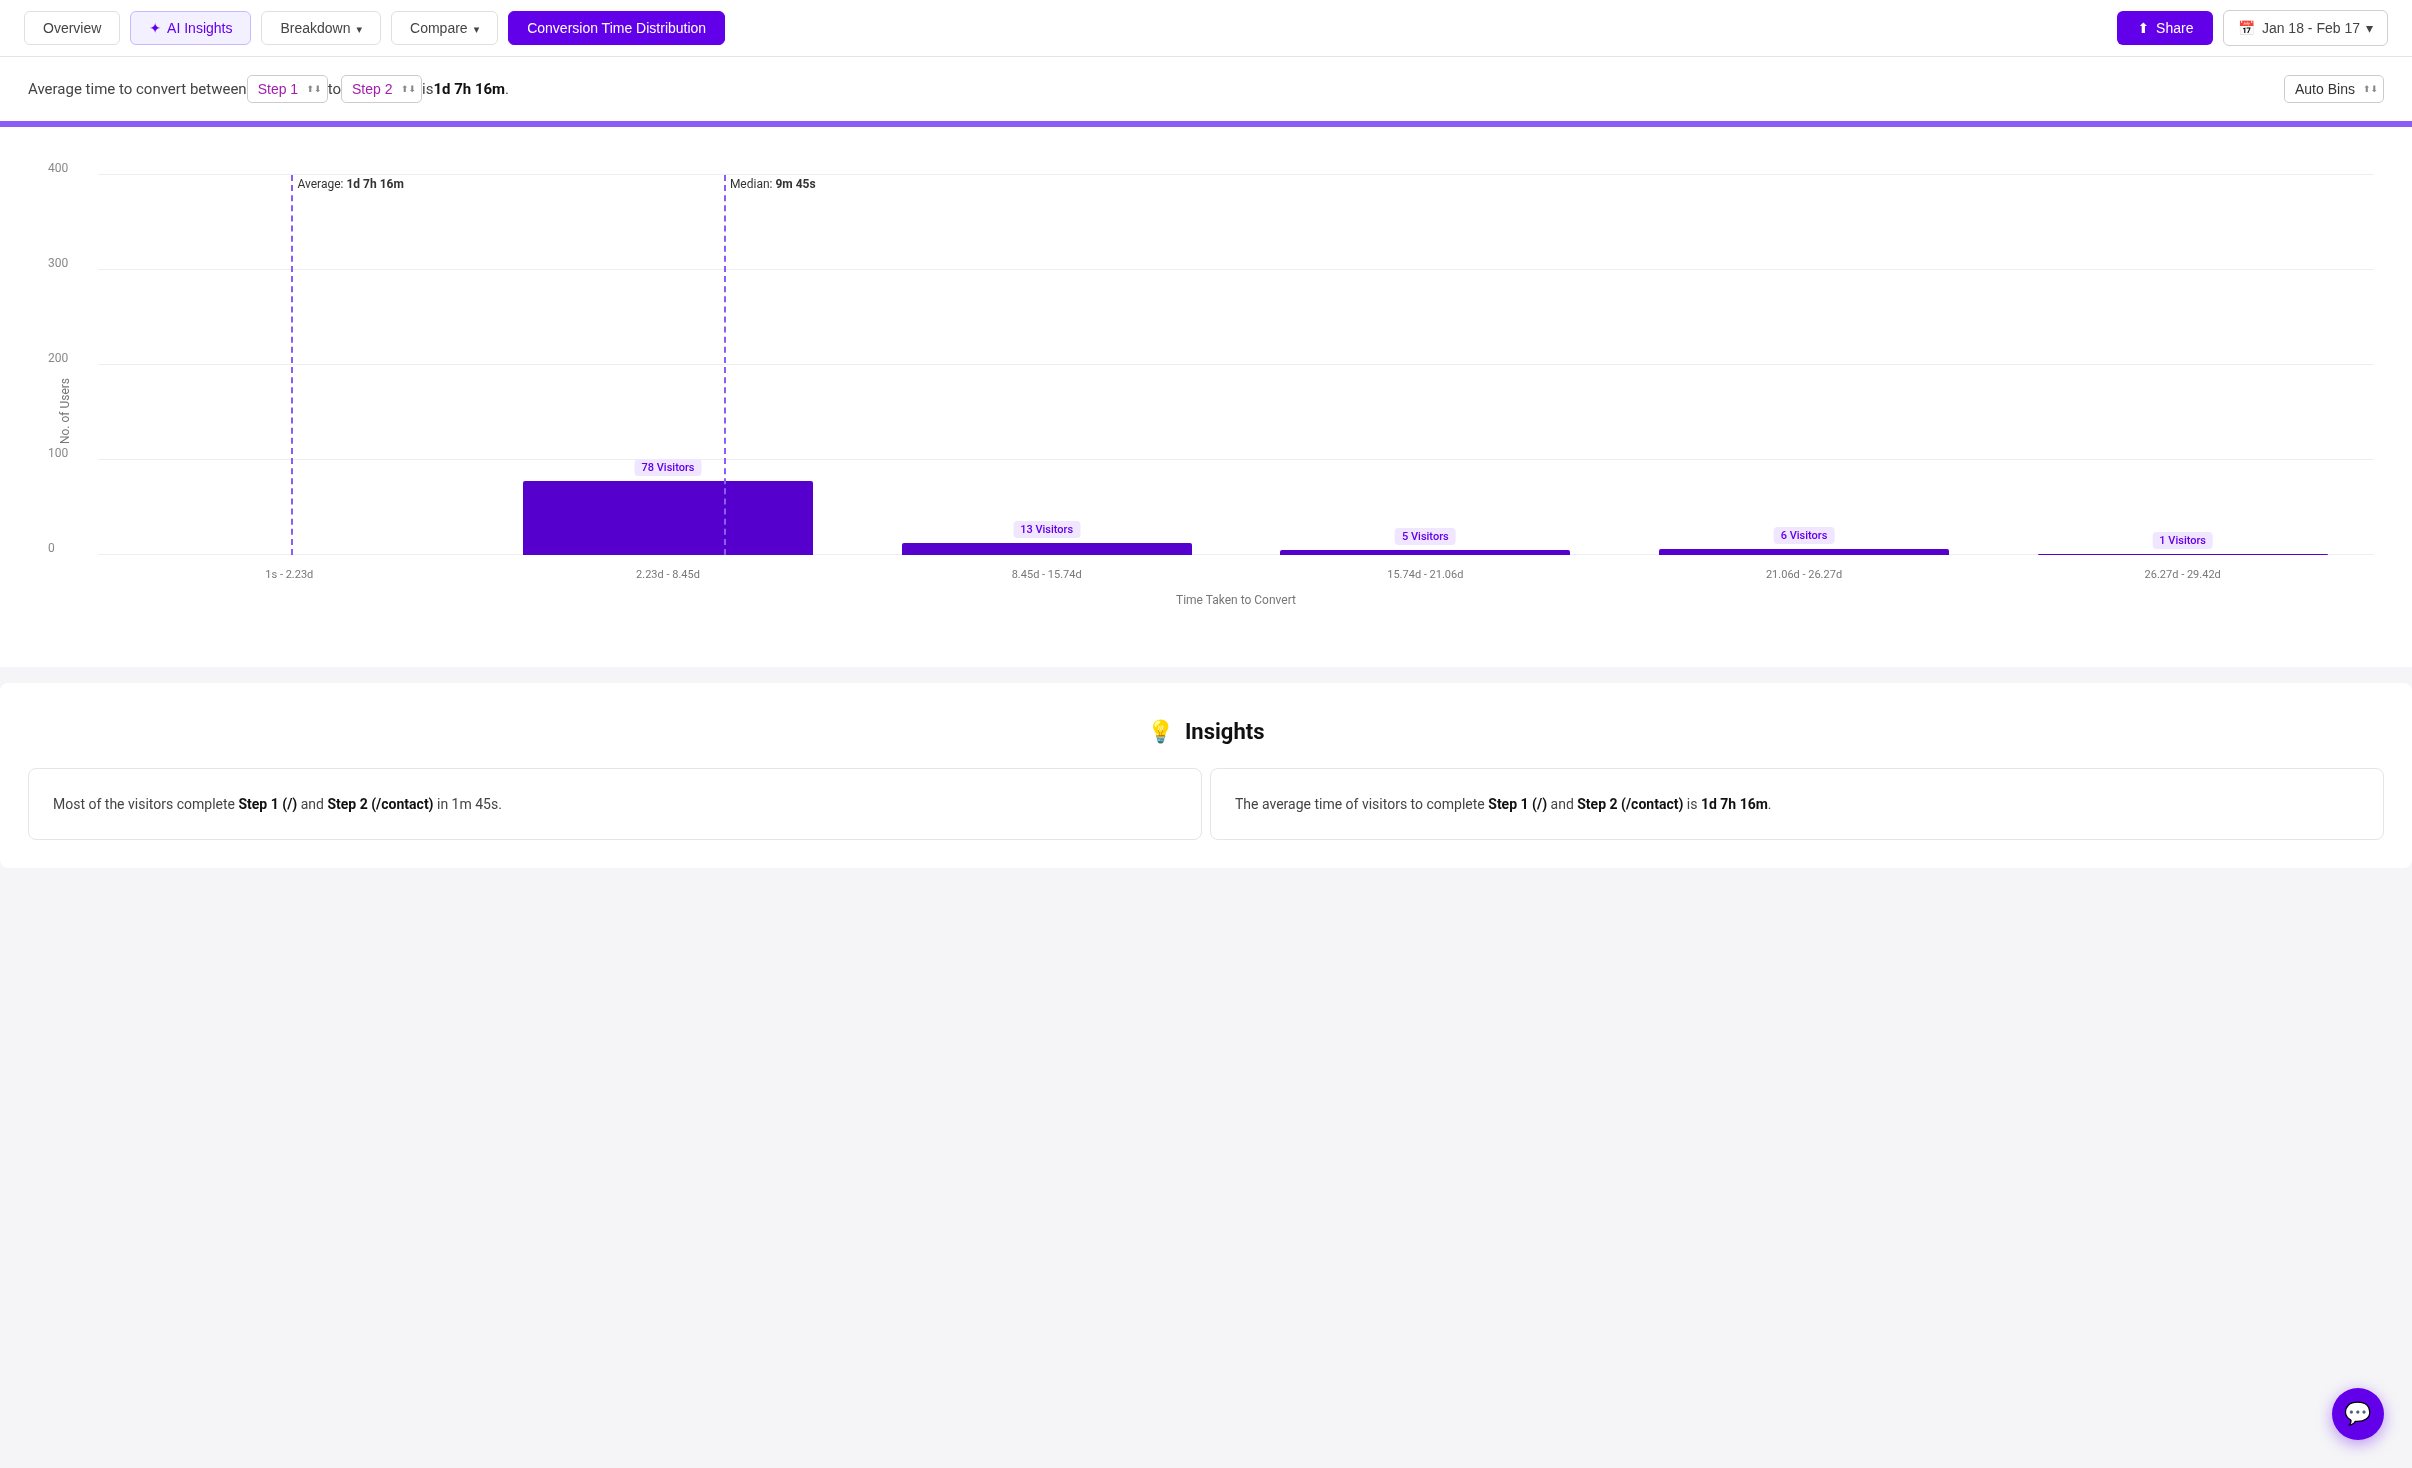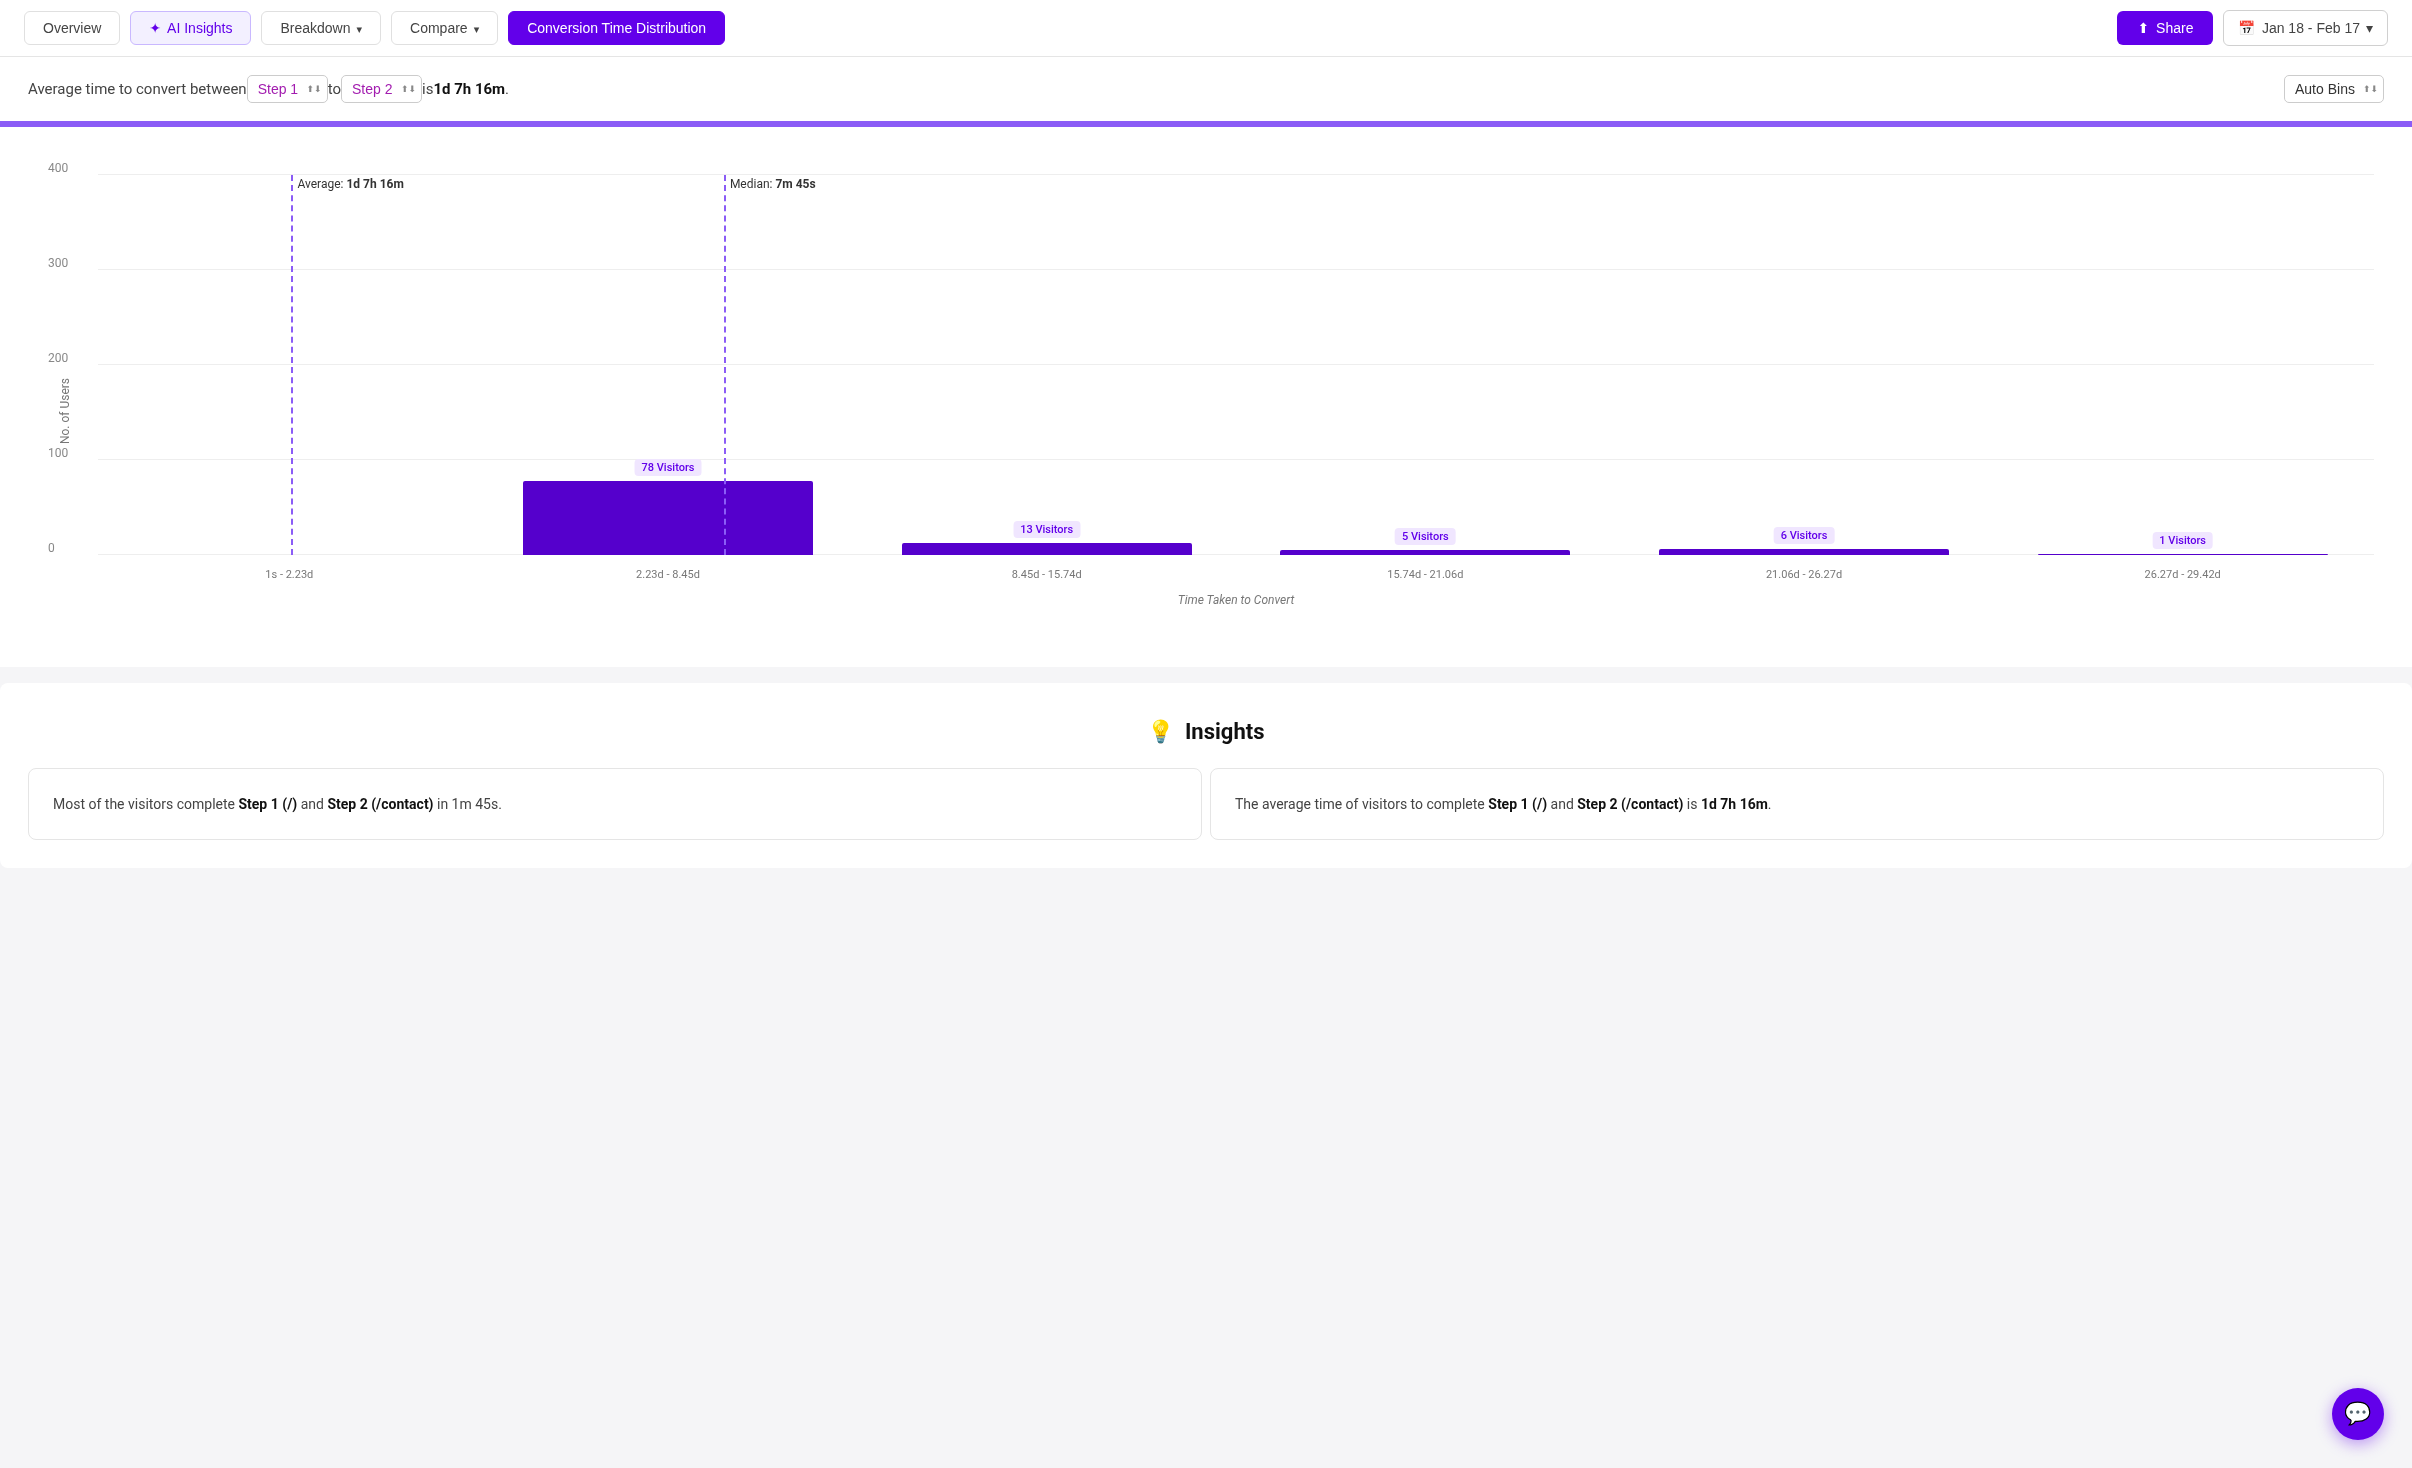--- a/index.html
+++ b/index.html
@@ -226,21 +226,20 @@
       white-space: nowrap;
     }
     .dashed-annotation strong { font-weight: 700; }
 
     
     .x-axis-label {
       text-align: center;
       font-size: 12px;
       color: #777;
       margin-top: 38px;
-      font-style: italic;
     }
 
     
     .insights-section {
       background: #fff;
       padding: 36px 28px 28px;
       margin-top: 16px;
       border-radius: 8px;
     }
     .insights-title {
@@ -394,21 +393,21 @@
           <div class="bar-group">
             <div class="bar" style="height: 0.95px;">
               <span class="bar-label">1 Visitors</span>
             </div>
             <span class="bar-xlabel">26.27d - 29.42d</span>
           </div>
         </div>
         <div class="dashed-line" style="left: calc(8.5% + 0px);"></div>
         <div class="dashed-annotation" style="left: calc(8.5% + 6px);">Average: <strong>1d 7h 16m</strong></div>
         <div class="dashed-line" style="left: calc(27.5%);"></div>
-        <div class="dashed-annotation" style="left: calc(27.5% + 6px);">Median: <strong>7m 45s</strong></div>
+        <div class="dashed-annotation" style="left: calc(27.5% + 6px);">Median: <strong>9m 45s</strong></div>
       </div>
     <div class="x-axis-label">Time Taken to Convert</div>
   </div>
 </div>
 
 <div class="insights-section">
   <div class="insights-title">
     <span>💡</span>
     <span>Insights</span>
   </div>

